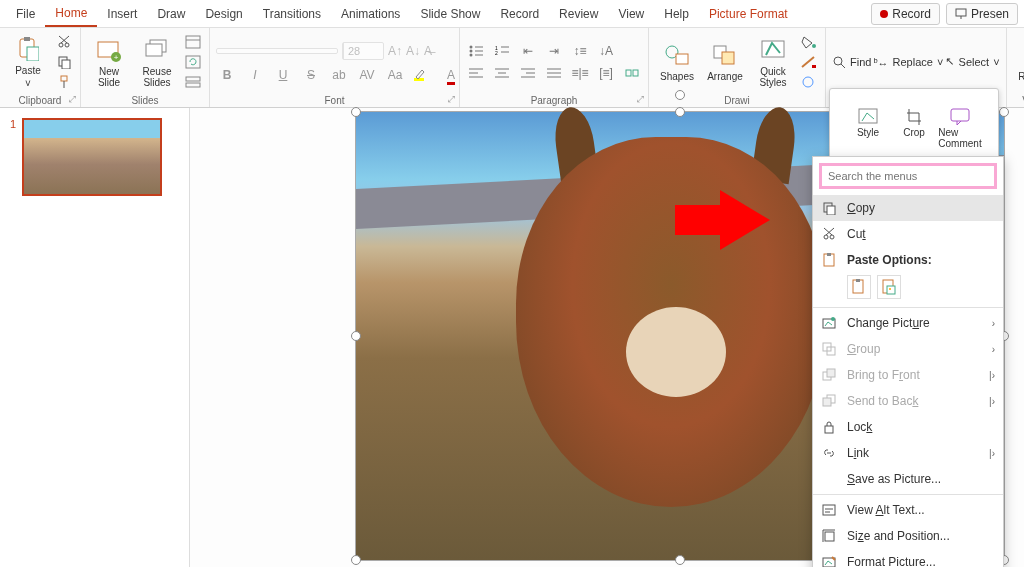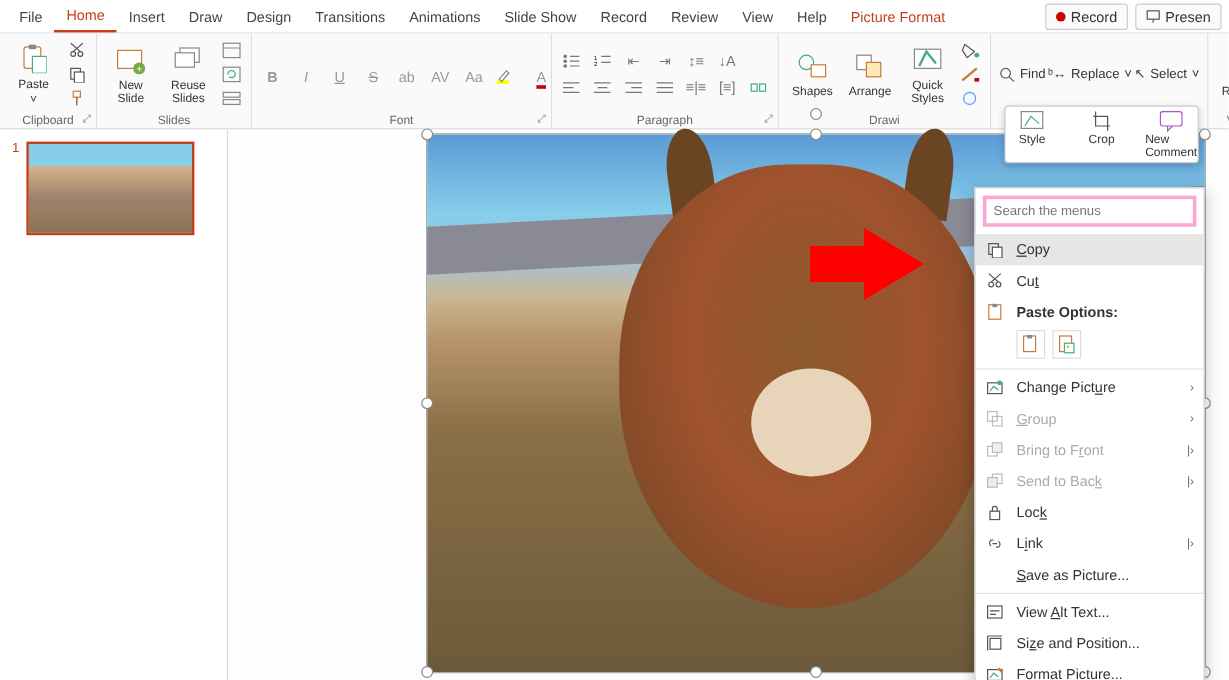--- a/index.html
+++ b/index.html
@@ -54,21 +54,21 @@
 .sel-handle { position: absolute; width: 10px; height: 10px; background: #fff; border: 1px solid #888; border-radius: 50%; }
 .sh-tl { left: -5px; top: -5px; } .sh-tc { left: 50%; top: -5px; margin-left: -5px; } .sh-tr { right: -5px; top: -5px; }
 .sh-ml { left: -5px; top: 50%; margin-top: -5px; } .sh-mr { right: -5px; top: 50%; margin-top: -5px; }
 .sh-bl { left: -5px; bottom: -5px; } .sh-bc { left: 50%; bottom: -5px; margin-left: -5px; } .sh-br { right: -5px; bottom: -5px; }
 .rot-handle { position: absolute; width: 10px; height: 10px; background: #fff; border: 1px solid #888; border-radius: 50%; left: 50%; margin-left:-5px; top: -22px; }
 
 .arrow-annot { position: absolute; left: 530px; top: 82px; width: 0; height: 0; border-top: 30px solid transparent; border-bottom: 30px solid transparent; border-left: 50px solid #ff0000; }
 .arrow-body { position: absolute; left: 485px; top: 97px; width: 50px; height: 30px; background: #ff0000; }
 
 
-.mini-toolbar { position: absolute; right: 25px; top: -20px; background: #fff; border: 1px solid #ccc; box-shadow: 0 2px 6px rgba(0,0,0,0.2); display: flex; padding: 0; gap: 14px; border-radius: 3px; z-index: 5;}
+.mini-toolbar { position: absolute; right: 25px; top: -20px; background: #fff; border: 1px solid #ccc; box-shadow: 0 2px 6px rgba(0,0,0,0.2); display: flex; padding: 16px; gap: 2px; border-radius: 3px; z-index: 5;}
 .mini-toolbar .mbtn { display: flex; flex-direction: column; align-items: center; font-size: 10px; width: 44px; padding: 2px; cursor: pointer; }
 
 
 .ctx-menu { position: absolute; right: 20px; top: 48px; width: 192px; background: #fff; border: 1px solid #ccc; box-shadow: 0 4px 12px rgba(0,0,0,0.25); z-index: 10; font-size: 12px; }
 .ctx-search { margin: 6px; }
 .ctx-search input { width: 100%; border: 3px solid #f9a8d4; padding: 4px 6px; font-size: 11px; }
 .ctx-item { display: flex; align-items: center; padding: 6px 8px; gap: 10px; cursor: pointer; color: #333; }
 .ctx-item.hover { background: #e6e6e6; }
 .ctx-item .ci-icon { width: 16px; display: flex; justify-content: center; color: #555; }
 .ctx-item .ci-label { flex: 1; }
@@ -195,20 +195,31 @@
               <rect x="1" y="8" width="14" height="4" fill="none" stroke="#888"></rect>
             </svg>
           </div>
       </div>
     </div>
     <div class="group-label">Slides</div>
   </div>
 
   <div class="group" style="width:250px">
     <div class="group-body" style="flex-direction:column;align-items:flex-start;justify-content:center;gap:4px">
+      <div style="display:flex;gap:4px;align-items:center">
+        <div class="font-select">
+            <div class="name"></div>
+          </div>
+        <div class="font-select" style="width:42px">
+            <div class="size">28</div>
+          </div>
+        <span class="fbtn" style="color:#bbb">A↑</span>
+        <span class="fbtn" style="color:#bbb">A↓</span>
+        <span class="fbtn" style="color:#bbb">A̶</span>
+      </div>
       <div class="font-row">
         <span class="fbtn" style="font-weight:bold">B</span>
         <span class="fbtn" style="font-style:italic">I</span>
         <span class="fbtn" style="text-decoration:underline">U</span>
         <span class="fbtn"><s>S</s></span>
         <span class="fbtn">ab</span>
         <span class="fbtn">AV</span>
         <span class="fbtn">Aa</span>
         <span class="fbtn">
             <svg width="14" height="14">

